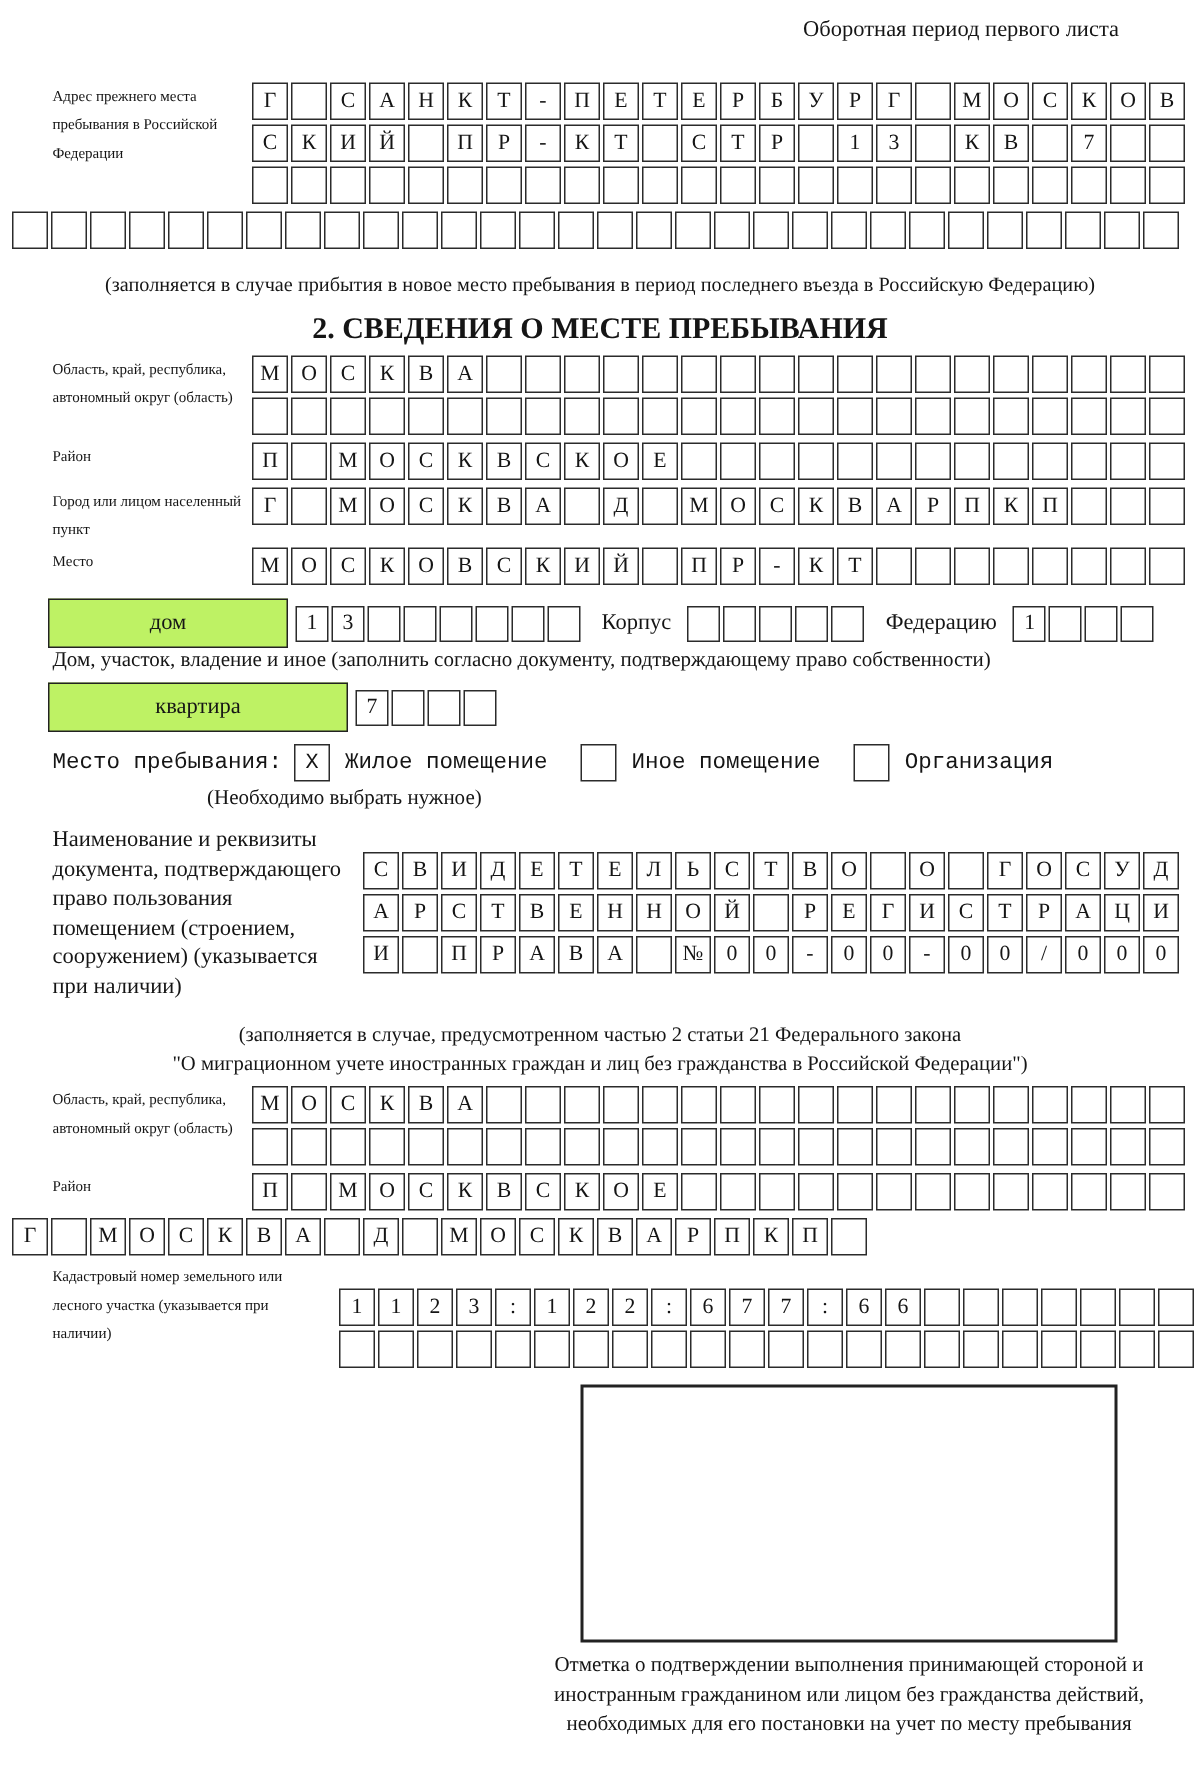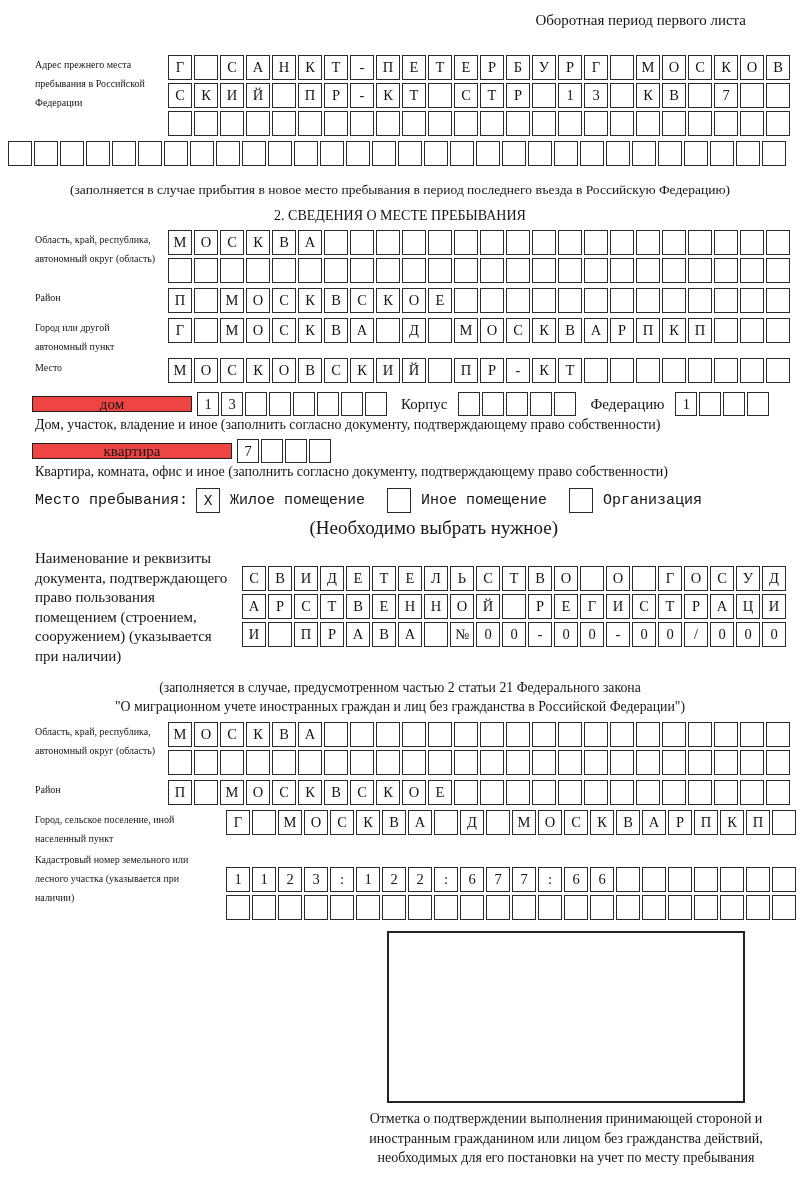--- a/index.html
+++ b/index.html
@@ -9,31 +9,31 @@
   .frow{display:flex;align-items:flex-start;margin-top:2px;}
   .flabel{flex:0 0 auto;width:160px;box-sizing:border-box;padding-left:27px;padding-right:6px;line-height:19px;font-size:10px;}
   .flabel.wide{width:218px;}
   .cellcol{display:flex;flex-direction:column;}
   .cells{display:flex;flex-wrap:nowrap;margin-bottom:3px;}
   .cell{flex:0 0 auto;box-sizing:border-box;width:24px;height:25px;margin-right:2px;border:1.6px solid #2b2b2b;display:flex;align-items:center;justify-content:center;font-size:14.5px;background:#fff;}
   .cells.small .cell{width:22px;height:24px;}
   .fullrow{margin-top:2px;}
   .cap{font-size:13.5px;text-align:center;margin:16px 0 2px 0;}
   .capleft{font-size:14px;padding-left:27px;margin:1px 0 4px 0;}
-  .stitle{font-weight:normal;text-align:center;font-size:14px;margin:10px 0 6px 0;}
+  .stitle{font-weight:bold;text-align:center;font-size:20px;margin:10px 0 6px 0;}
   .houserow{display:flex;align-items:center;margin-top:6px;padding-left:24px;}
-  .namedbox{box-sizing:border-box;border:1.7px solid #222;height:16px;display:flex;align-items:center;justify-content:center;font-size:15px;background:#ef4444;}
+  .namedbox{box-sizing:border-box;border:1.7px solid #222;height:33px;display:flex;align-items:center;justify-content:center;font-size:15px;background:#bef264;}
   .box-dom{width:160px;}
   .box-kv{width:200px;}
   .houserow .cells{margin-left:5px;margin-bottom:0;}
   .inl-label{margin:0 6px 0 12px;white-space:nowrap;}
   .stayrow{display:flex;align-items:center;padding-left:27px;margin-top:8px;font-family:Liberation Mono, monospace;}
   .stayrow .cell{margin:0 10px 0 8px;}
   .stayrow .optlabel{white-space:nowrap;margin-right:14px;}
-  .staycap{font-size:19px;margin:4px 0 2px 0;width:420px;padding-left:130px;text-align:right;box-sizing:content-box;}
+  .staycap{font-size:14px;margin:4px 0 2px 0;width:420px;padding-left:130px;text-align:left;box-sizing:content-box;}
   .docblock{display:flex;align-items:center;margin-top:10px;}
   .doclabel{flex:0 0 auto;width:234px;box-sizing:border-box;padding-left:27px;padding-right:6px;line-height:19.5px;font-size:15px;}
   .cad-offset{margin-top:17px;}
   .stamp{box-sizing:border-box;width:358px;height:172px;border:2px solid #222;margin-left:379px;margin-top:8px;background:#fff;}
   .stampcap{width:420px;margin-left:348px;margin-top:6px;text-align:center;font-size:14px;line-height:19.5px;}
   .notes2{font-size:13.8px;text-align:center;line-height:19px;margin:12px 0 6px 0;}
 </style>
 </head>
 <body>
 
@@ -242,21 +242,21 @@
         <span class="cell"></span>
         <span class="cell"></span>
         <span class="cell"></span>
         <span class="cell"></span>
         <span class="cell"></span>
         <span class="cell"></span>
       </div>
   </div>
 
   <div class="frow">
-    <div class="flabel">Город или другой автономный пункт</div>
+    <div class="flabel">Город или лицом населенный пункт</div>
     <div class="cells">
         <span class="cell">Г</span>
         <span class="cell"></span>
         <span class="cell">М</span>
         <span class="cell">О</span>
         <span class="cell">С</span>
         <span class="cell">К</span>
         <span class="cell">В</span>
         <span class="cell">А</span>
         <span class="cell"></span>
@@ -340,21 +340,20 @@
 
   <div class="houserow">
     <div class="namedbox box-kv">квартира</div>
     <div class="cells small">
         <span class="cell">7</span>
         <span class="cell"></span>
         <span class="cell"></span>
         <span class="cell"></span>
       </div>
   </div>
-  <div class="capleft">Квартира, комната, офис и иное (заполнить согласно документу, подтверждающему право собственности)</div>
 
   <div class="stayrow">
     <span>Место пребывания:</span>
     <span class="cell">X</span>
     <span class="optlabel">Жилое помещение</span>
     <span class="cell"></span>
     <span class="optlabel">Иное помещение</span>
     <span class="cell"></span>
     <span class="optlabel">Организация</span>
   </div>
@@ -522,21 +521,20 @@
         <span class="cell"></span>
         <span class="cell"></span>
         <span class="cell"></span>
         <span class="cell"></span>
         <span class="cell"></span>
         <span class="cell"></span>
       </div>
   </div>
 
   <div class="frow">
-    <div class="flabel wide">Город, сельское поселение, иной населенный пункт</div>
     <div class="cells">
         <span class="cell">Г</span>
         <span class="cell"></span>
         <span class="cell">М</span>
         <span class="cell">О</span>
         <span class="cell">С</span>
         <span class="cell">К</span>
         <span class="cell">В</span>
         <span class="cell">А</span>
         <span class="cell"></span>

